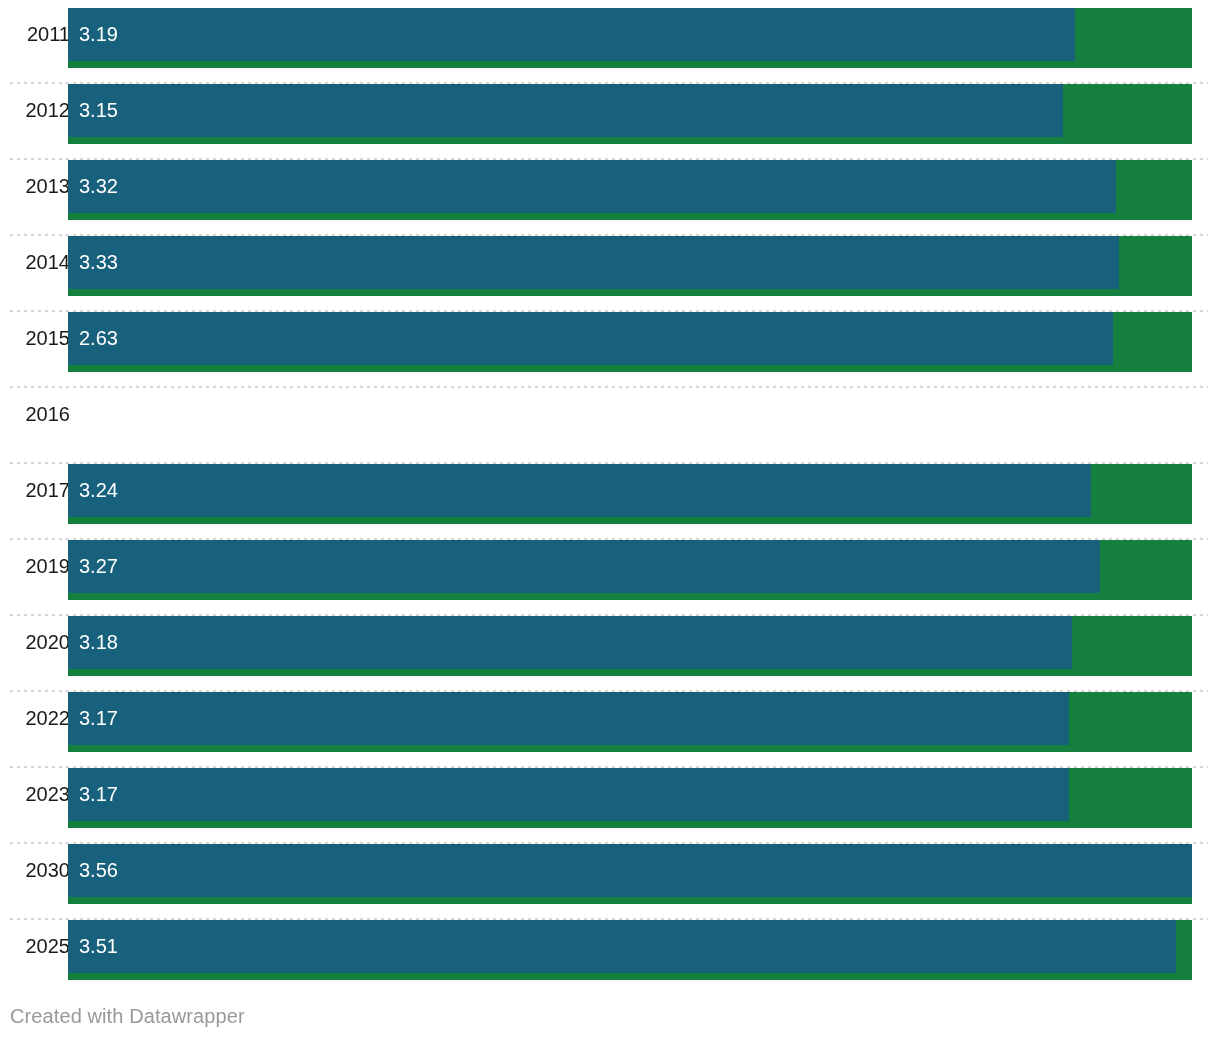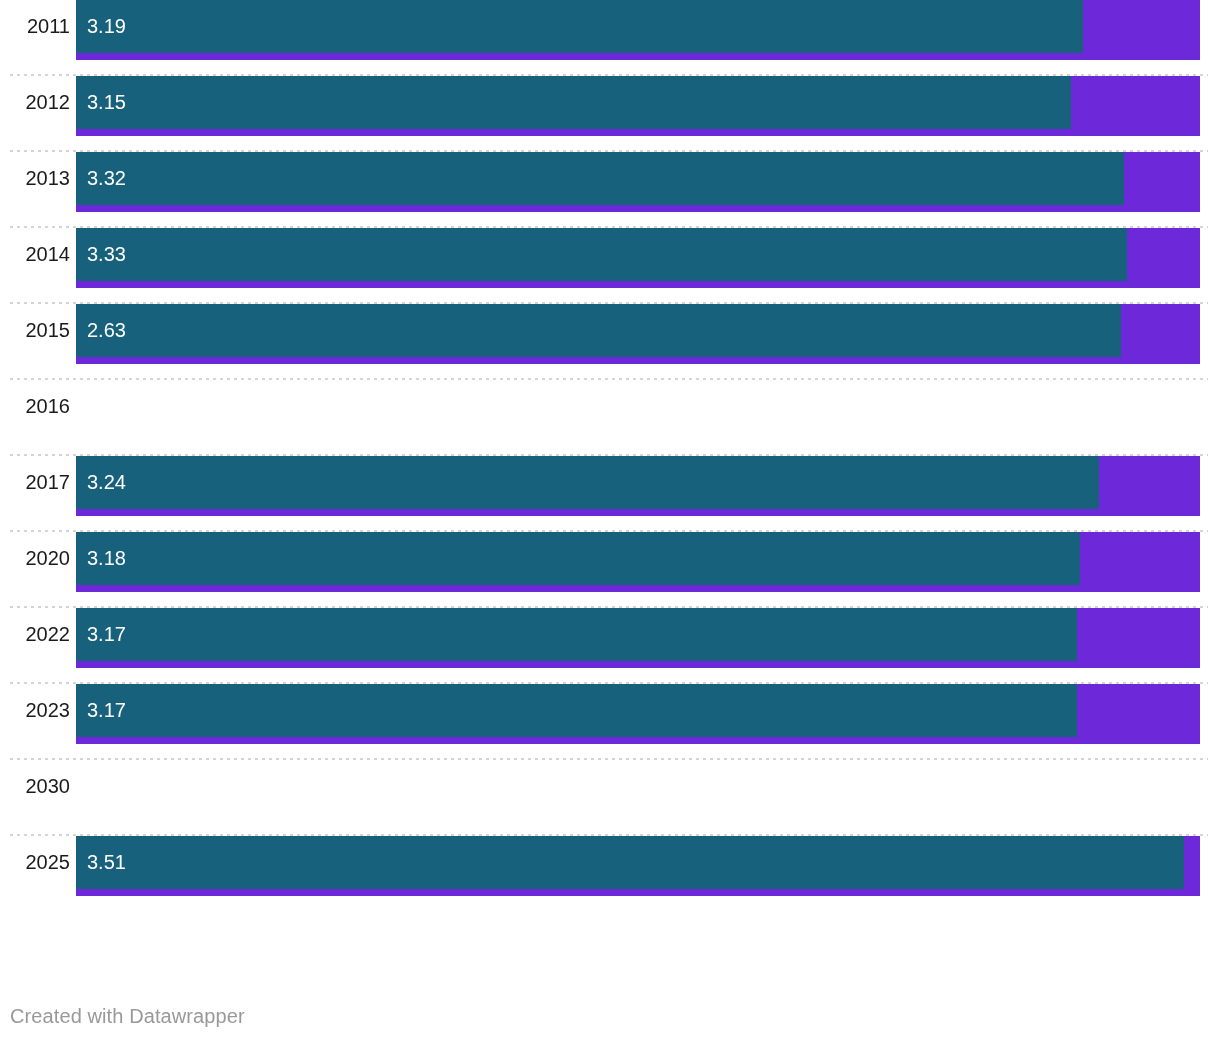--- a/index.html
+++ b/index.html
@@ -19,20 +19,21 @@
   .chart-wrap {
     position: relative;
     width: 1220px;
     height: 1052px;
     box-sizing: border-box;
   }
 
   .bars-area {
     position: relative;
     width: 1220px;
+    padding-top: 8px;
   }
 
   .bar-row {
     position: relative;
     height: 76px;
     box-sizing: border-box;
   }
 
   
   .bar-row .separator {
@@ -56,25 +57,25 @@
     height: 53px;
     line-height: 53px;
     text-align: right;
     font-size: 20px;
     color: #1a1a1a;
     white-space: nowrap;
   }
 
   .track {
     position: absolute;
-    left: 76px;
+    left: 68px;
     top: 0px;
     width: 1124px;
     height: 60px;
-    background: #6d28d9;
+    background: #15803d;
   }
 
   .bar {
     position: absolute;
     left: 0;
     top: 0;
     height: 53px;
     background: #18617c;
   }
 
@@ -150,20 +151,28 @@
       </div>
       <div class="bar-row">
         <div class="row-label">2017</div>
         <div class="track">
           <div class="bar" style="width: 1022.97px; background: rgb(24, 97, 124);"></div>
           <div class="bar-value">3.24</div>
         </div>
         <div class="separator"></div>
       </div>
       <div class="bar-row">
+        <div class="row-label">2019</div>
+        <div class="track">
+          <div class="bar" style="width: 1032.44px; background: rgb(24, 97, 124);"></div>
+          <div class="bar-value">3.27</div>
+        </div>
+        <div class="separator"></div>
+      </div>
+      <div class="bar-row">
         <div class="row-label">2020</div>
         <div class="track">
           <div class="bar" style="width: 1004.02px; background: rgb(24, 97, 124);"></div>
           <div class="bar-value">3.18</div>
         </div>
         <div class="separator"></div>
       </div>
       <div class="bar-row">
         <div class="row-label">2022</div>
         <div class="track">
@@ -175,20 +184,24 @@
       <div class="bar-row">
         <div class="row-label">2023</div>
         <div class="track">
           <div class="bar" style="width: 1000.87px; background: rgb(24, 97, 124);"></div>
           <div class="bar-value">3.17</div>
         </div>
         <div class="separator"></div>
       </div>
       <div class="bar-row">
         <div class="row-label">2030</div>
+        <div class="track">
+          <div class="bar" style="width: 1124px; background: rgb(24, 97, 124);"></div>
+          <div class="bar-value">3.56</div>
+        </div>
         <div class="separator"></div>
       </div>
       <div class="bar-row">
         <div class="row-label">2025</div>
         <div class="track">
           <div class="bar" style="width: 1108.21px; background: rgb(24, 97, 124);"></div>
           <div class="bar-value">3.51</div>
         </div>
       </div>
     </div>

